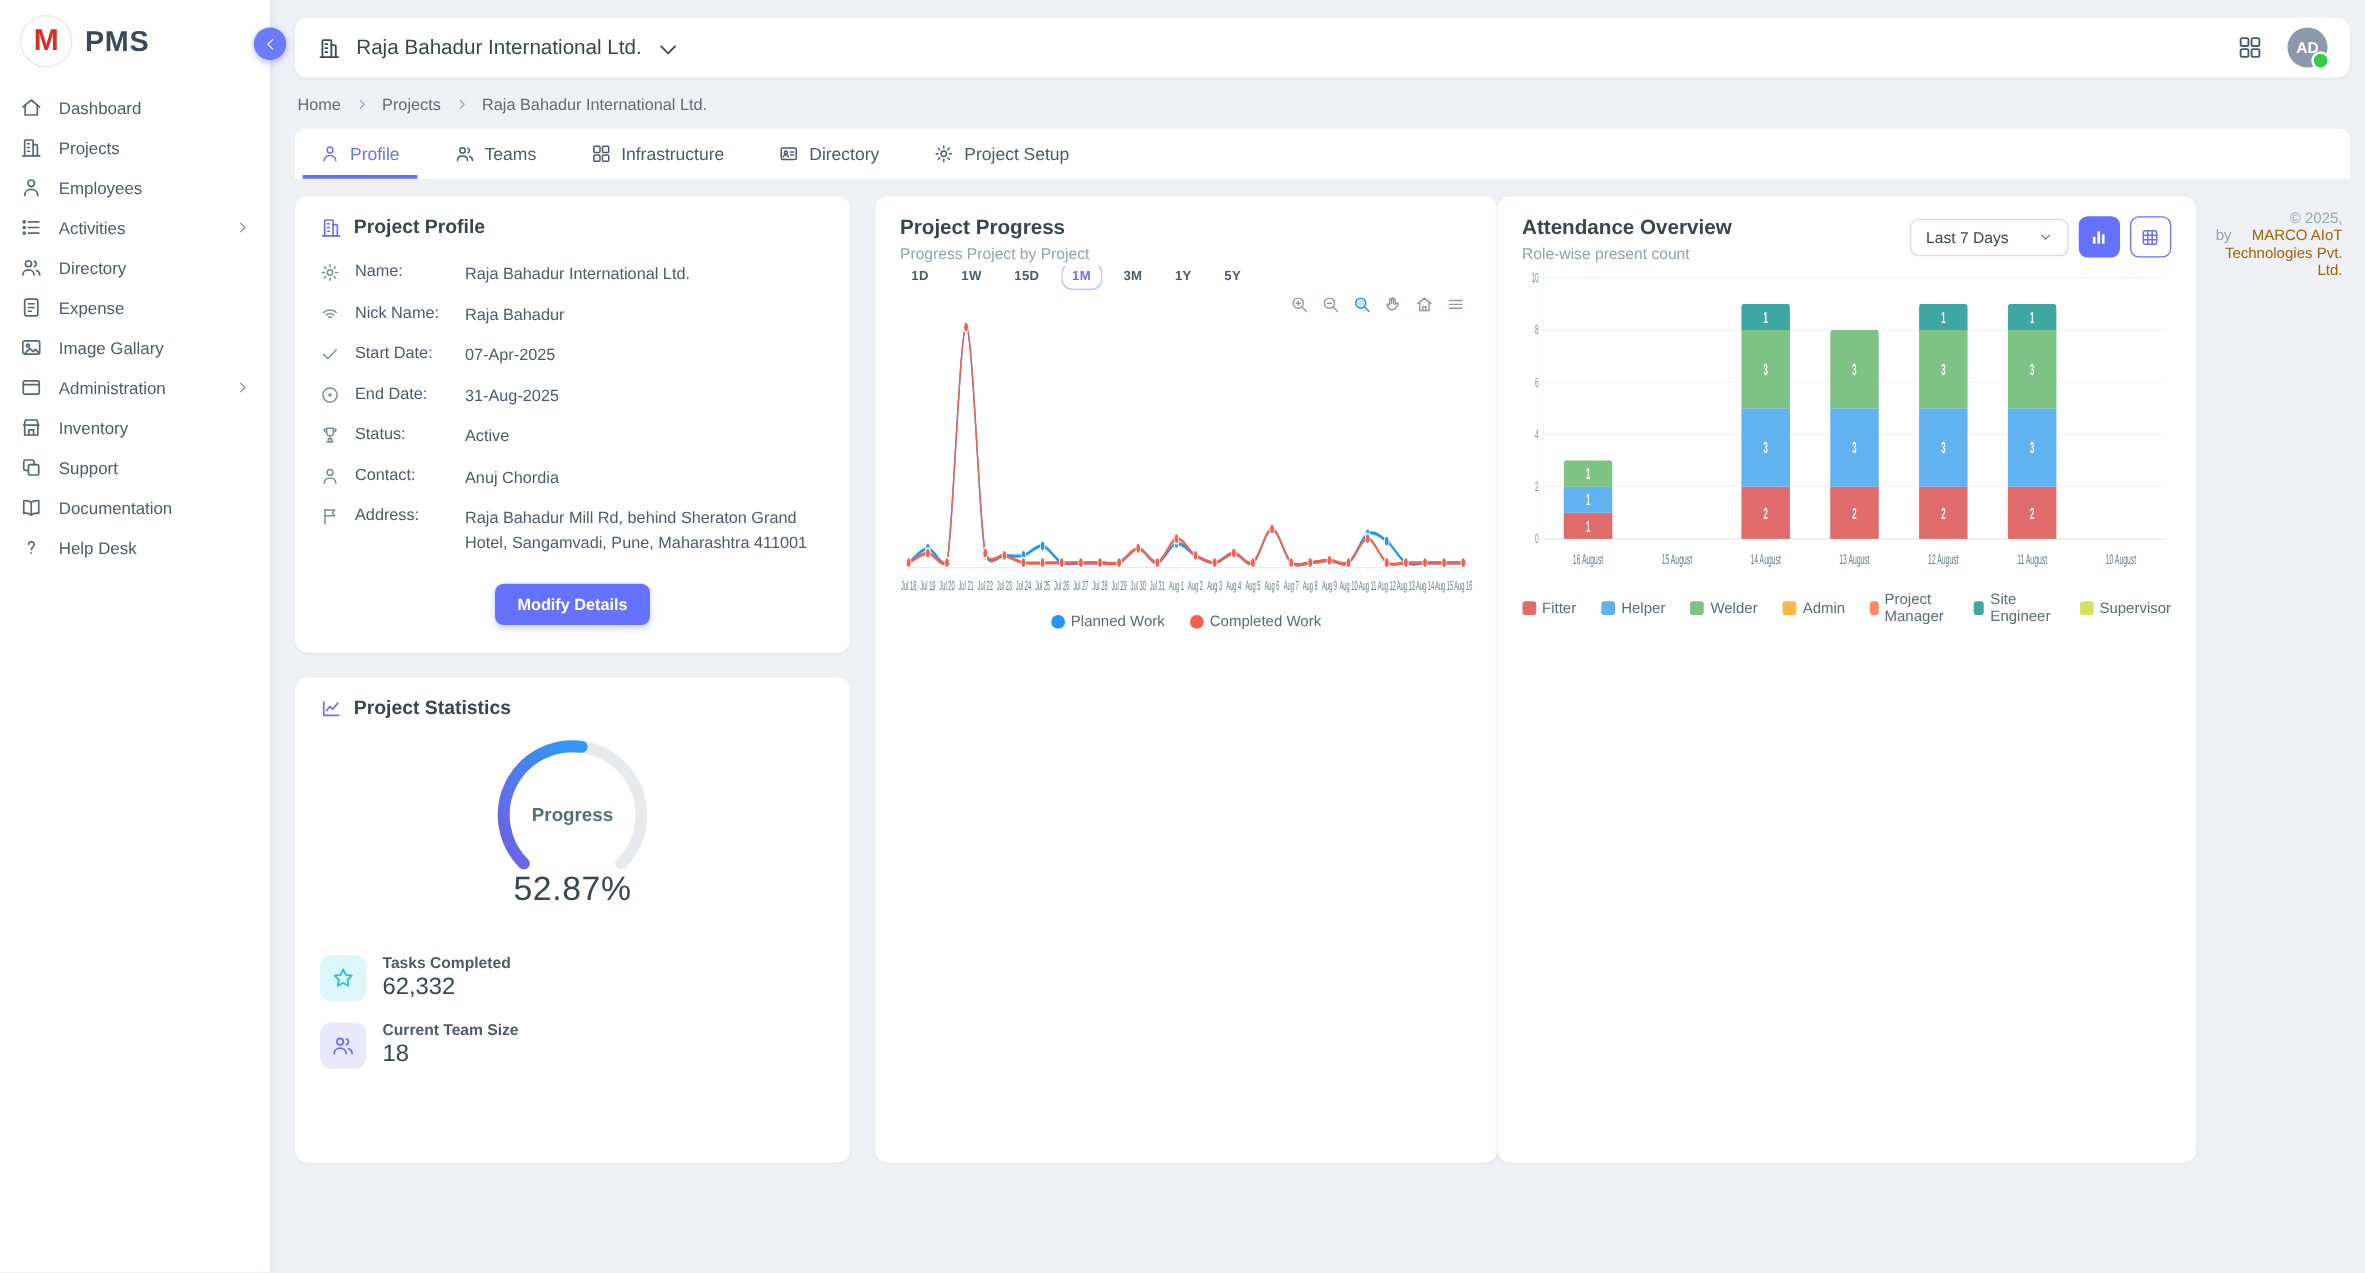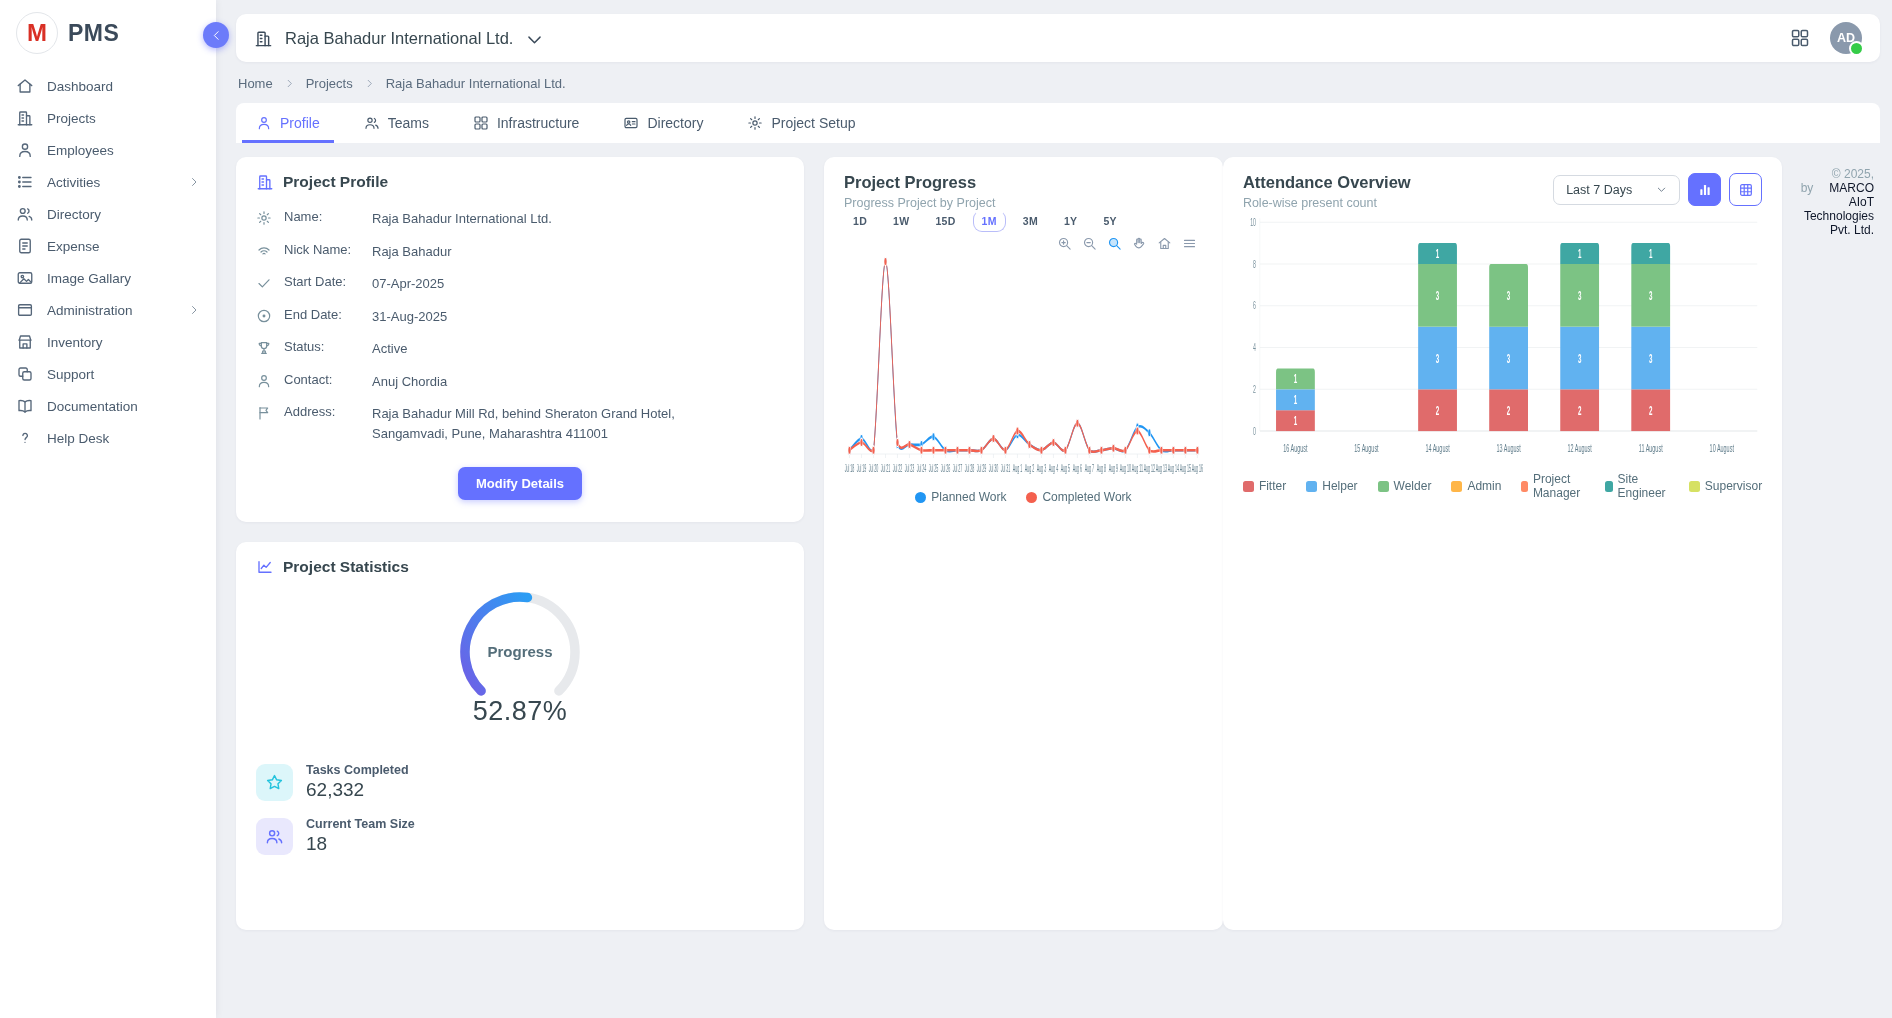--- a/index.html
+++ b/index.html
@@ -28,21 +28,21 @@
   .avatar{width:32px;height:32px;border-radius:50%;background:#8a99ac;color:#fff;font-size:12.5px;font-weight:bold;display:flex;align-items:center;justify-content:center;position:relative;cursor:pointer;}
   .status-dot{position:absolute;right:-2px;bottom:-2px;width:11px;height:11px;border-radius:50%;background:#35cc48;border:2px solid #fff;}
   .breadcrumb{display:flex;align-items:center;gap:11px;margin:14px 2px 0;font-size:13px;color:#5a6b7d;}
   .bc-sep{width:11px;height:11px;color:#8a99ac;}
   .bc-item{cursor:pointer;}
   .tabs{display:flex;gap:16px;background:#fff;margin-top:12px;border-radius:8px 8px 0 0;padding:0 6px;}
   .tab{display:flex;align-items:center;gap:8px;padding:12px 14px 9px;font-size:14px;color:#4a5b6d;border-bottom:3px solid transparent;cursor:pointer;}
   .tab .icn{width:16px;height:16px;}
   .tab.active{color:#6571ff;border-bottom-color:#6571ff;}
   .content{display:flex;gap:20px;margin-top:14px;}
-  .col-left{width:568px;flex:none;display:flex;flex-direction:column;gap:20px;}
+  .col-left{width:444px;flex:none;display:flex;flex-direction:column;gap:20px;}
   .col-right{flex:1;display:flex;flex-direction:row;min-width:0;}
   .card{background:#fff;border-radius:10px;box-shadow:0 1px 3px rgba(30,40,80,.05);padding:16px 20px;}
   .card-title-row{display:flex;align-items:center;gap:9px;}
   .card-title-row .icn{width:18px;height:18px;color:#6571ff;}
   .card-title{font-size:15.5px;font-weight:bold;color:#37474f;}
   
   .fields{margin-top:18px;display:flex;flex-direction:column;gap:13px;}
   .field{display:flex;font-size:13px;color:#4a5b6d;align-items:flex-start;}
   .field .icn{width:16px;height:16px;color:#78909c;flex:none;margin-top:1px;}
   .field-label{width:88px;margin-left:12px;flex:none;}
@@ -76,21 +76,21 @@
   .att-head{display:flex;align-items:flex-start;}
   .att-controls{margin-left:auto;display:flex;gap:8px;align-items:center;}
   .select{display:flex;align-items:center;gap:24px;border:1px solid #d5dae1;border-radius:7px;padding:7px 12px;font-size:12.5px;color:#37474f;background:#fff;cursor:pointer;}
   .select .icn{width:11px;height:11px;color:#56677a;}
   .view-btn{width:31px;height:31px;border-radius:7px;display:flex;align-items:center;justify-content:center;cursor:pointer;border:1px solid #6571ff;background:#fff;color:#6571ff;}
   .view-btn.active{background:#6571ff;color:#fff;}
   .view-btn .icn{width:16px;height:16px;}
   #bar-chart{display:block;width:100%;height:258px;margin-top:2px;}
   
   .footer{margin:10px 6px 0 0;text-align:right;font-size:12px;color:#90a4ae;}
-  .footer .f-link{color:#0f172a;cursor:pointer;margin-left:16px;}
+  .footer .f-link{color:#a16207;cursor:pointer;margin-left:16px;}
   .icn{display:inline-flex;}
   .icn svg{width:100%;height:100%;display:block;}
 </style>
 </head>
 <body>
 
 <div class="app">
   <aside>
     <div class="logo-row">
       <div class="logo-badge">M</div>

